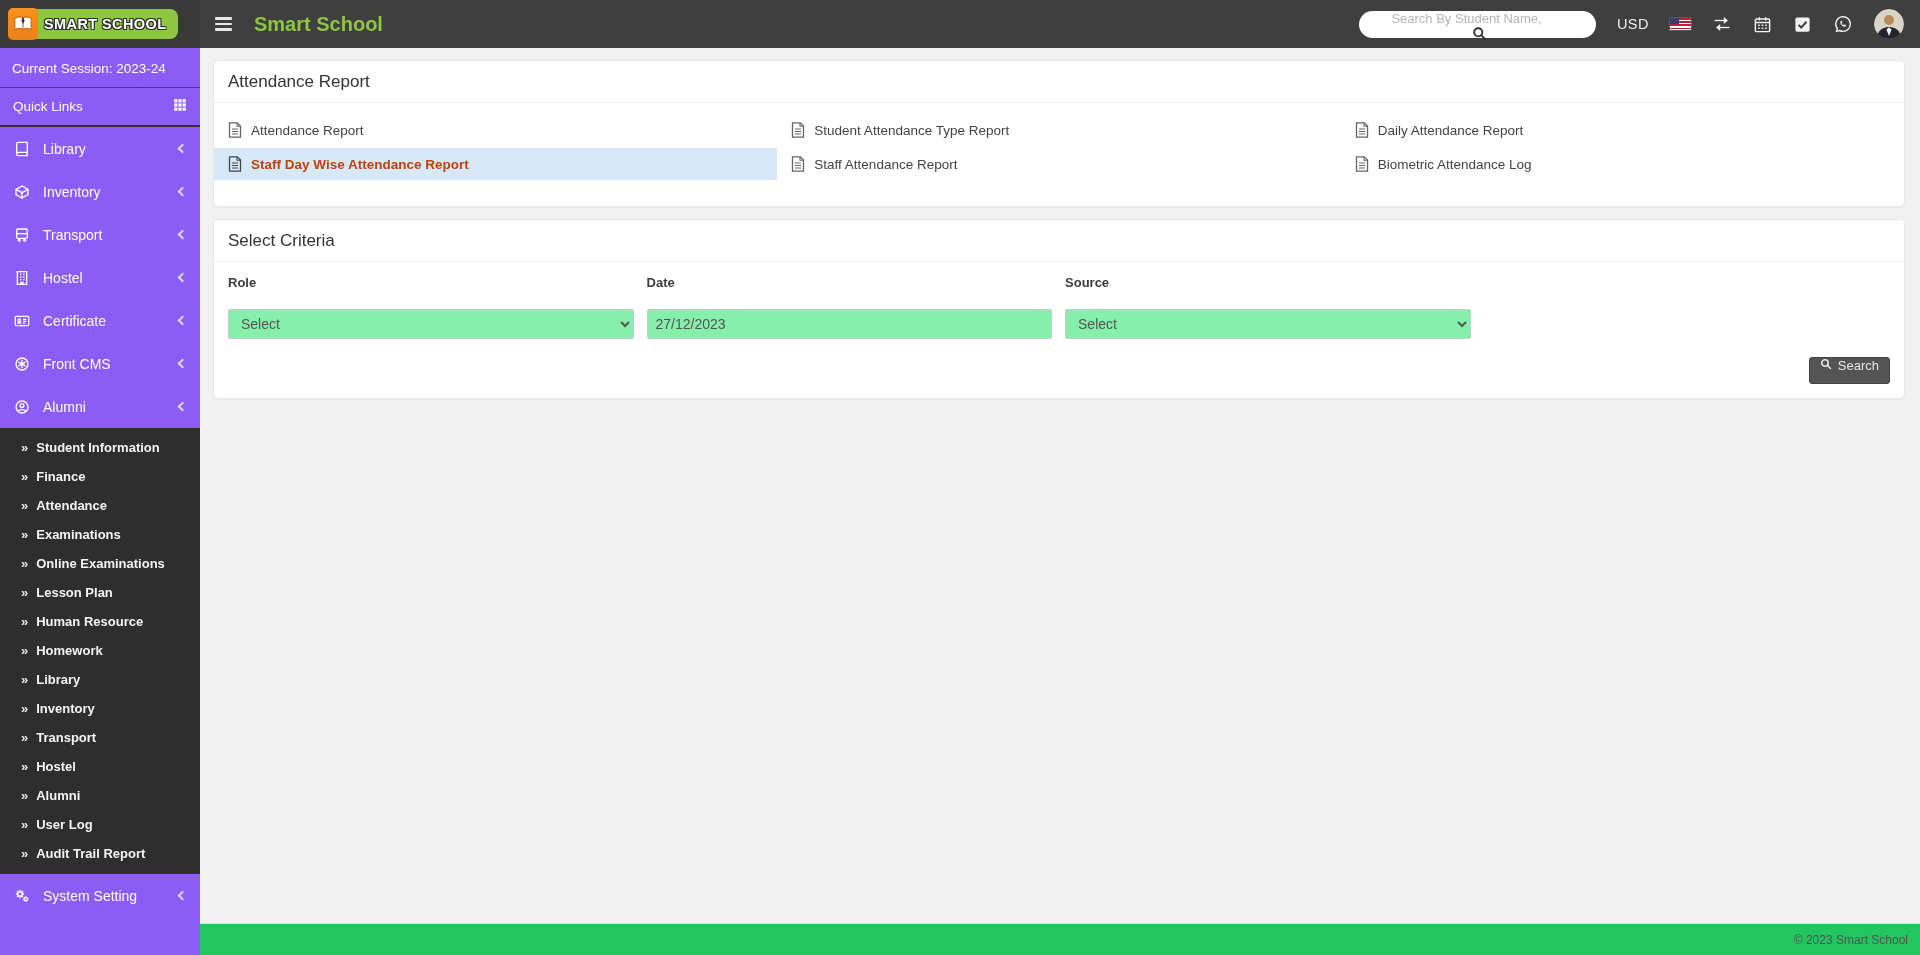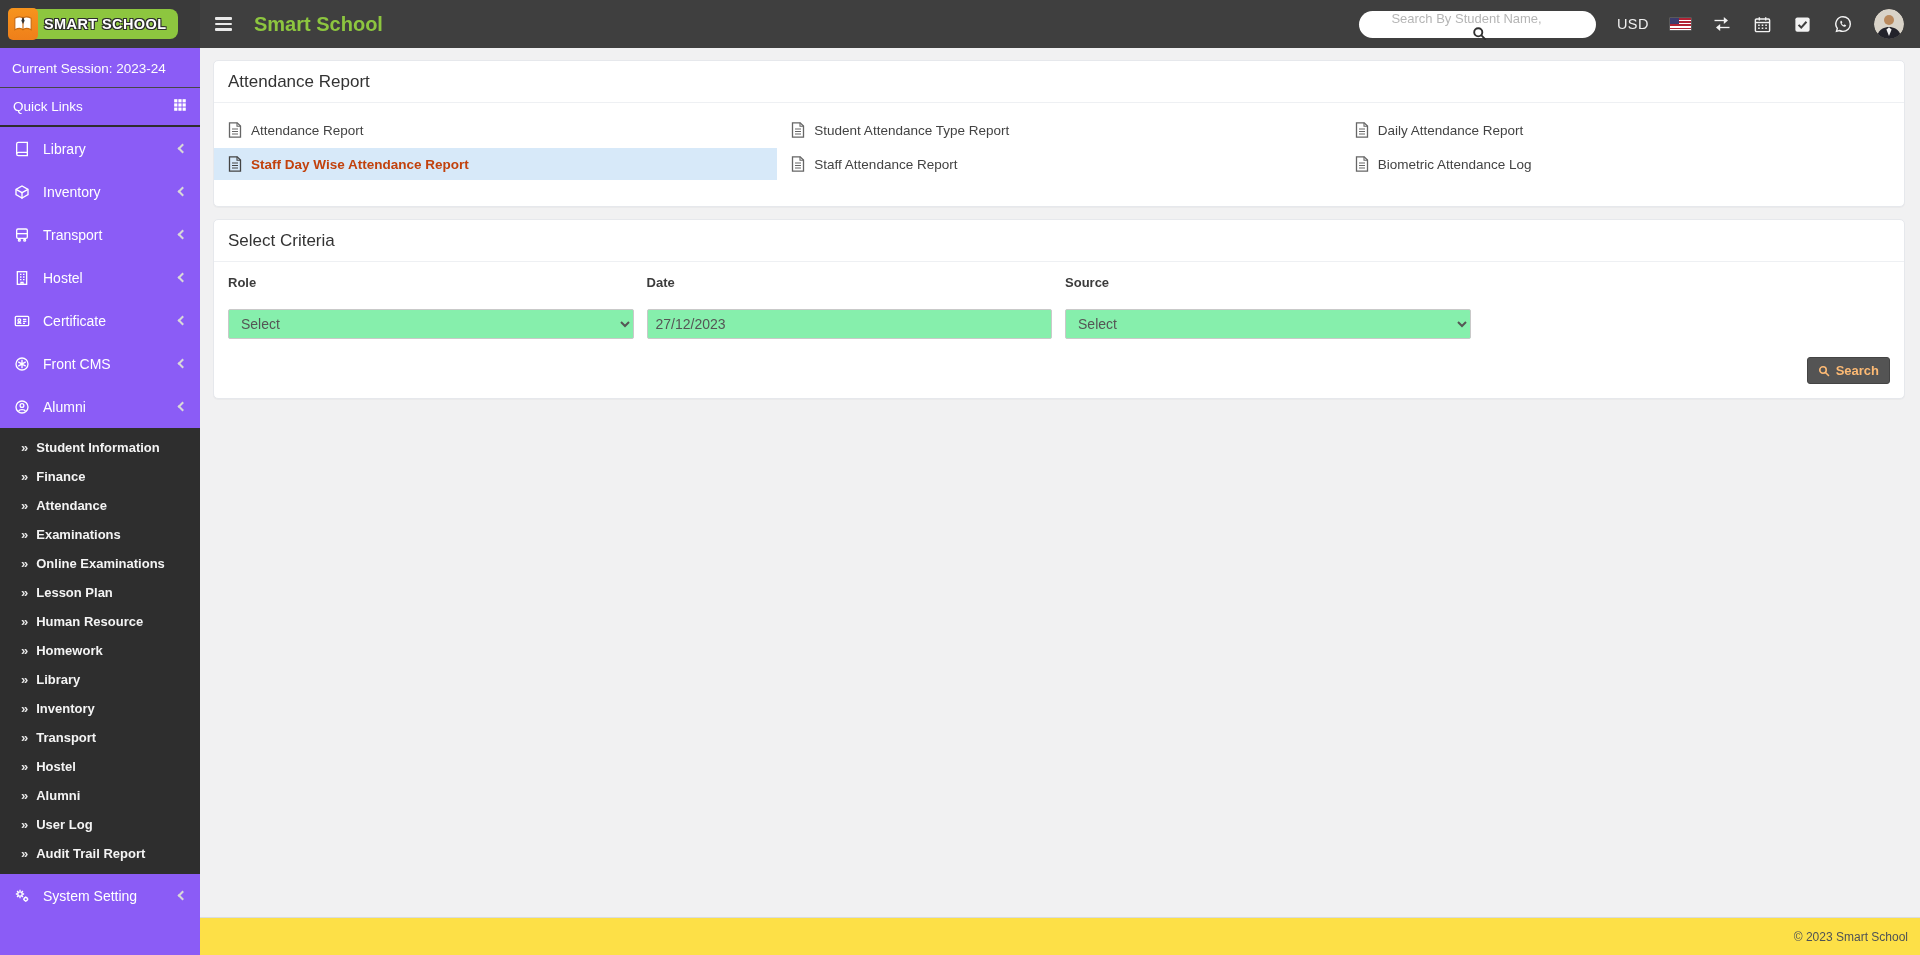--- a/index.html
+++ b/index.html
@@ -47,23 +47,23 @@
   .rlink { display:flex; align-items:center; gap:9px; padding:8px 14px; margin-top:2px; font-size:13.5px; color:#434343; cursor:pointer; }
   .rlink .ficon { display:flex; color:#666; flex:0 0 auto; }
   .rlink.active { background:#d7e9f9; font-weight:bold; color:#c2410c; }
   .rlink.active .ficon { color:#444; }
 
   .criteria-form { display:flex; gap:13px; padding:13px 14px 2px; }
   .field { width:24.4%; }
   .field label { display:block; font-size:13px; font-weight:bold; color:#3c3c3c; margin-bottom:19px; }
   .field select, .field input { width:100%; height:30px; border:1px solid #c9c9c9; border-radius:2px; padding:0 8px; font-size:14px; color:#555; background:#86efac; font-family:"Liberation Sans",sans-serif; outline:none; }
   .btn-row { display:flex; justify-content:flex-end; padding:16px 14px 14px; }
-  .search-btn { background:#545454; color:#fdba74; border:1px solid #444; border-radius:3px; height:27px; padding:0 10px; font-size:13px; display:flex; align-items:center; gap:6px; cursor:pointer; font-family:"Liberation Sans",sans-serif;font-weight:bold; }
-
-  .footer { position:absolute; left:200px; right:0; bottom:0; height:38px; background:#fde047; border-top:1px solid #d8dce1; display:flex; align-items:center; justify-content:flex-end; padding-right:12px; font-size:12px; color:#4e5256; }
+  .search-btn { background:#545454; color:#e5e5e5; border:1px solid #444; border-radius:3px; height:27px; padding:0 10px; font-size:13px; display:flex; gap:6px; cursor:pointer; font-family:"Liberation Sans",sans-serif; }
+
+  .footer { position:absolute; left:200px; right:0; bottom:0; height:32px; background:#22c55e; border-top:1px solid #d8dce1; display:flex; align-items:center; justify-content:flex-end; padding-right:12px; font-size:12px; color:#4e5256; }
 </style>
 </head>
 <body>
 
 <div class="header">
   <div class="logo-area">
     <div class="logo-pill">
       <span class="logo-book">
         <svg width="20" height="18" viewBox="0 0 24 22">
             <path d="M2 4c4-2 8-2 10 0 2-2 6-2 10 0v14c-4-2-8-2-10 0-2-2-6-2-10 0z" fill="#fff" stroke="#c96a10" stroke-width="1.4"></path>

